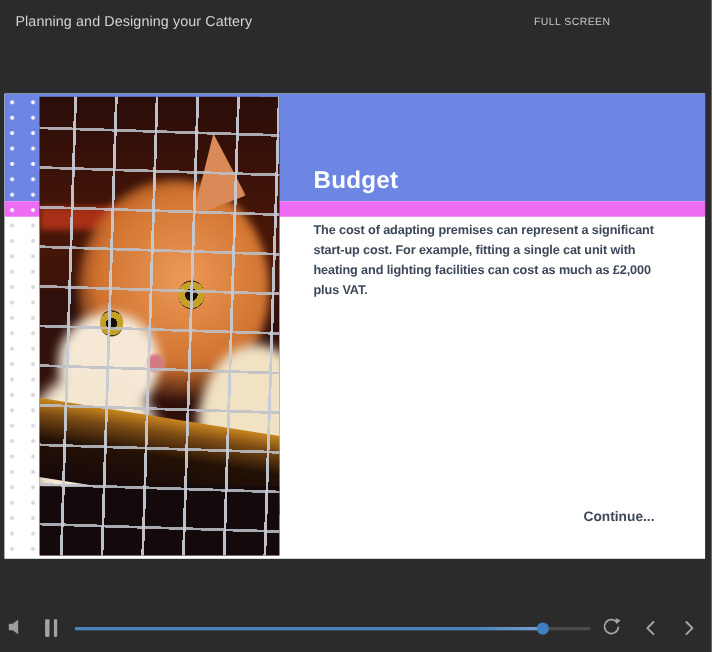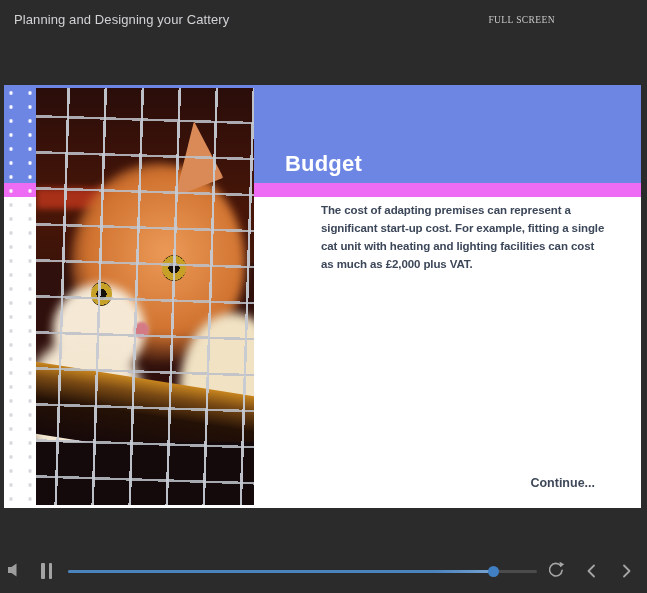--- a/index.html
+++ b/index.html
@@ -14,21 +14,21 @@
 
   
   .topbar-title {
     position:absolute; left:14px; top:12px;
     color:#d2d3d5; font-size:13px; letter-spacing:.1px;
   }
   .fullscreen-btn {
     position:absolute; right:4px; top:15px;
     color:#c9c9c9; font-size:9.5px; letter-spacing:.4px;
     cursor:pointer; background:none; border:none;
-    font-family:Liberation Serif, serif;
+    font-family:Liberation Sans, sans-serif;
   }
 
   
   .slide {
     position:absolute; left:4px; top:85px; width:637px; height:423px;
     background:#ffffff; overflow:hidden;
   }
   .band-blue  { position:absolute; left:0; top:0;  width:100%; height:98px; background:#6d86e4; }
   .band-pink  { position:absolute; left:0; top:98px; width:100%; height:14px; background:#ee6cf3; }
 
@@ -87,23 +87,23 @@
   
   .slide-title {
     position:absolute; left:281px; top:66px;
     color:#ffffff; font-size:22px; font-weight:bold; letter-spacing:.2px;
   }
   .paragraphs { position:absolute; left:281px; top:116px; width:322px; }
   .paragraphs p {
     font-size:11.5px; line-height:18px; letter-spacing:-.1px;
     color:#5c6577; margin-bottom:17px;
   }
-  .paragraphs p.bold { font-weight:bold; color:#3c4759;margin-left:36px; }
+  .paragraphs p.bold { font-weight:bold; color:#3c4759; }
   .continue-link {
-    position:absolute; right:46px; top:391px;
+    position:absolute; right:46px; top:378px;
     color:#3e4859; font-size:12.5px; font-weight:bold; cursor:pointer;
   }
 
   
   .vol-btn, .pause-btn, .replay-btn, .prev-btn, .next-btn {
     position:absolute; background:none; border:none; cursor:pointer; padding:0;
   }
   .vol-btn   { left:6px;  top:562px; }
   .pause-btn { left:41px; top:563px; display:flex; gap:4px; }
   .pause-bar { width:3.5px; height:16px; background:#a3a3a3; border-radius:1px; }

